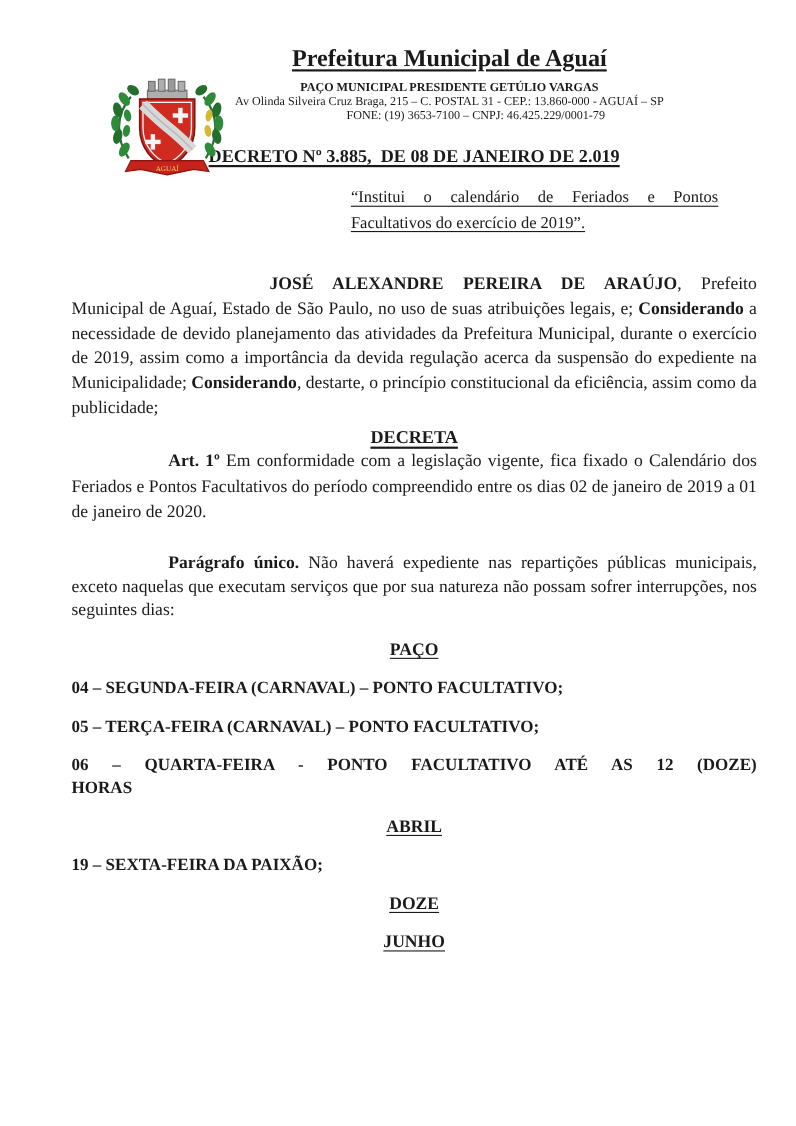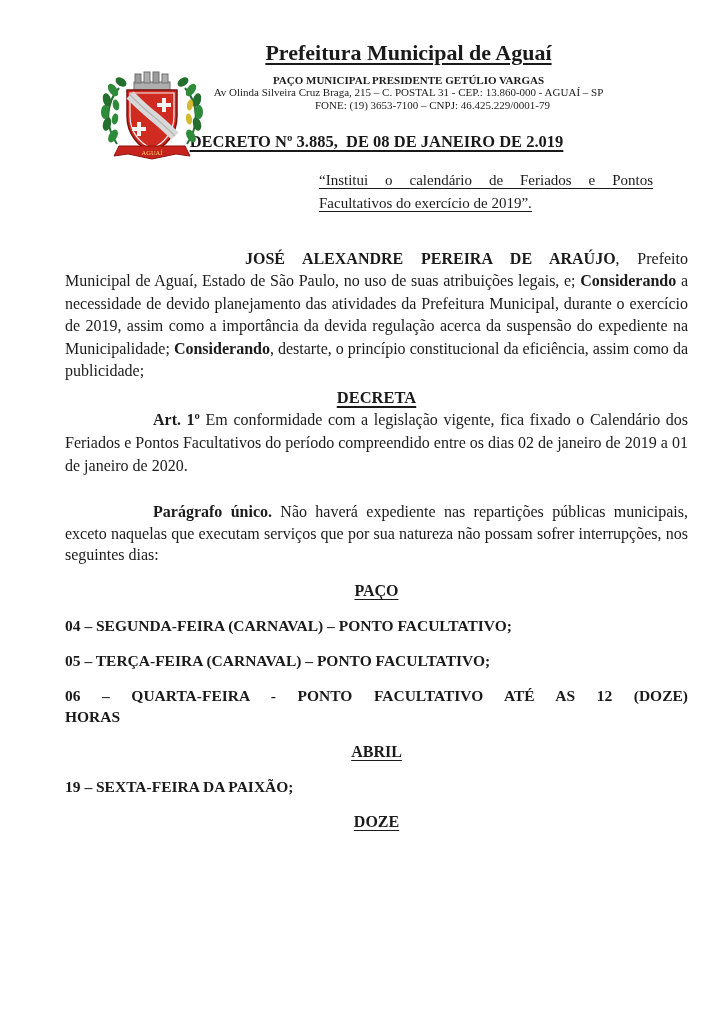--- a/index.html
+++ b/index.html
@@ -229,14 +229,15 @@
   <div class="entry">
     <div class="stretch">06 – QUARTA-FEIRA - PONTO FACULTATIVO ATÉ AS 12 (DOZE)</div>
     <div>HORAS</div>
   </div>
 
   <div class="month-heading">ABRIL</div>
   <div class="entry">19 – SEXTA-FEIRA DA PAIXÃO;</div>
 
   <div class="month-heading">DOZE</div>
 
+  <div class="month-heading">JUNHO</div>
 
 </div>
 
 </body></html>

